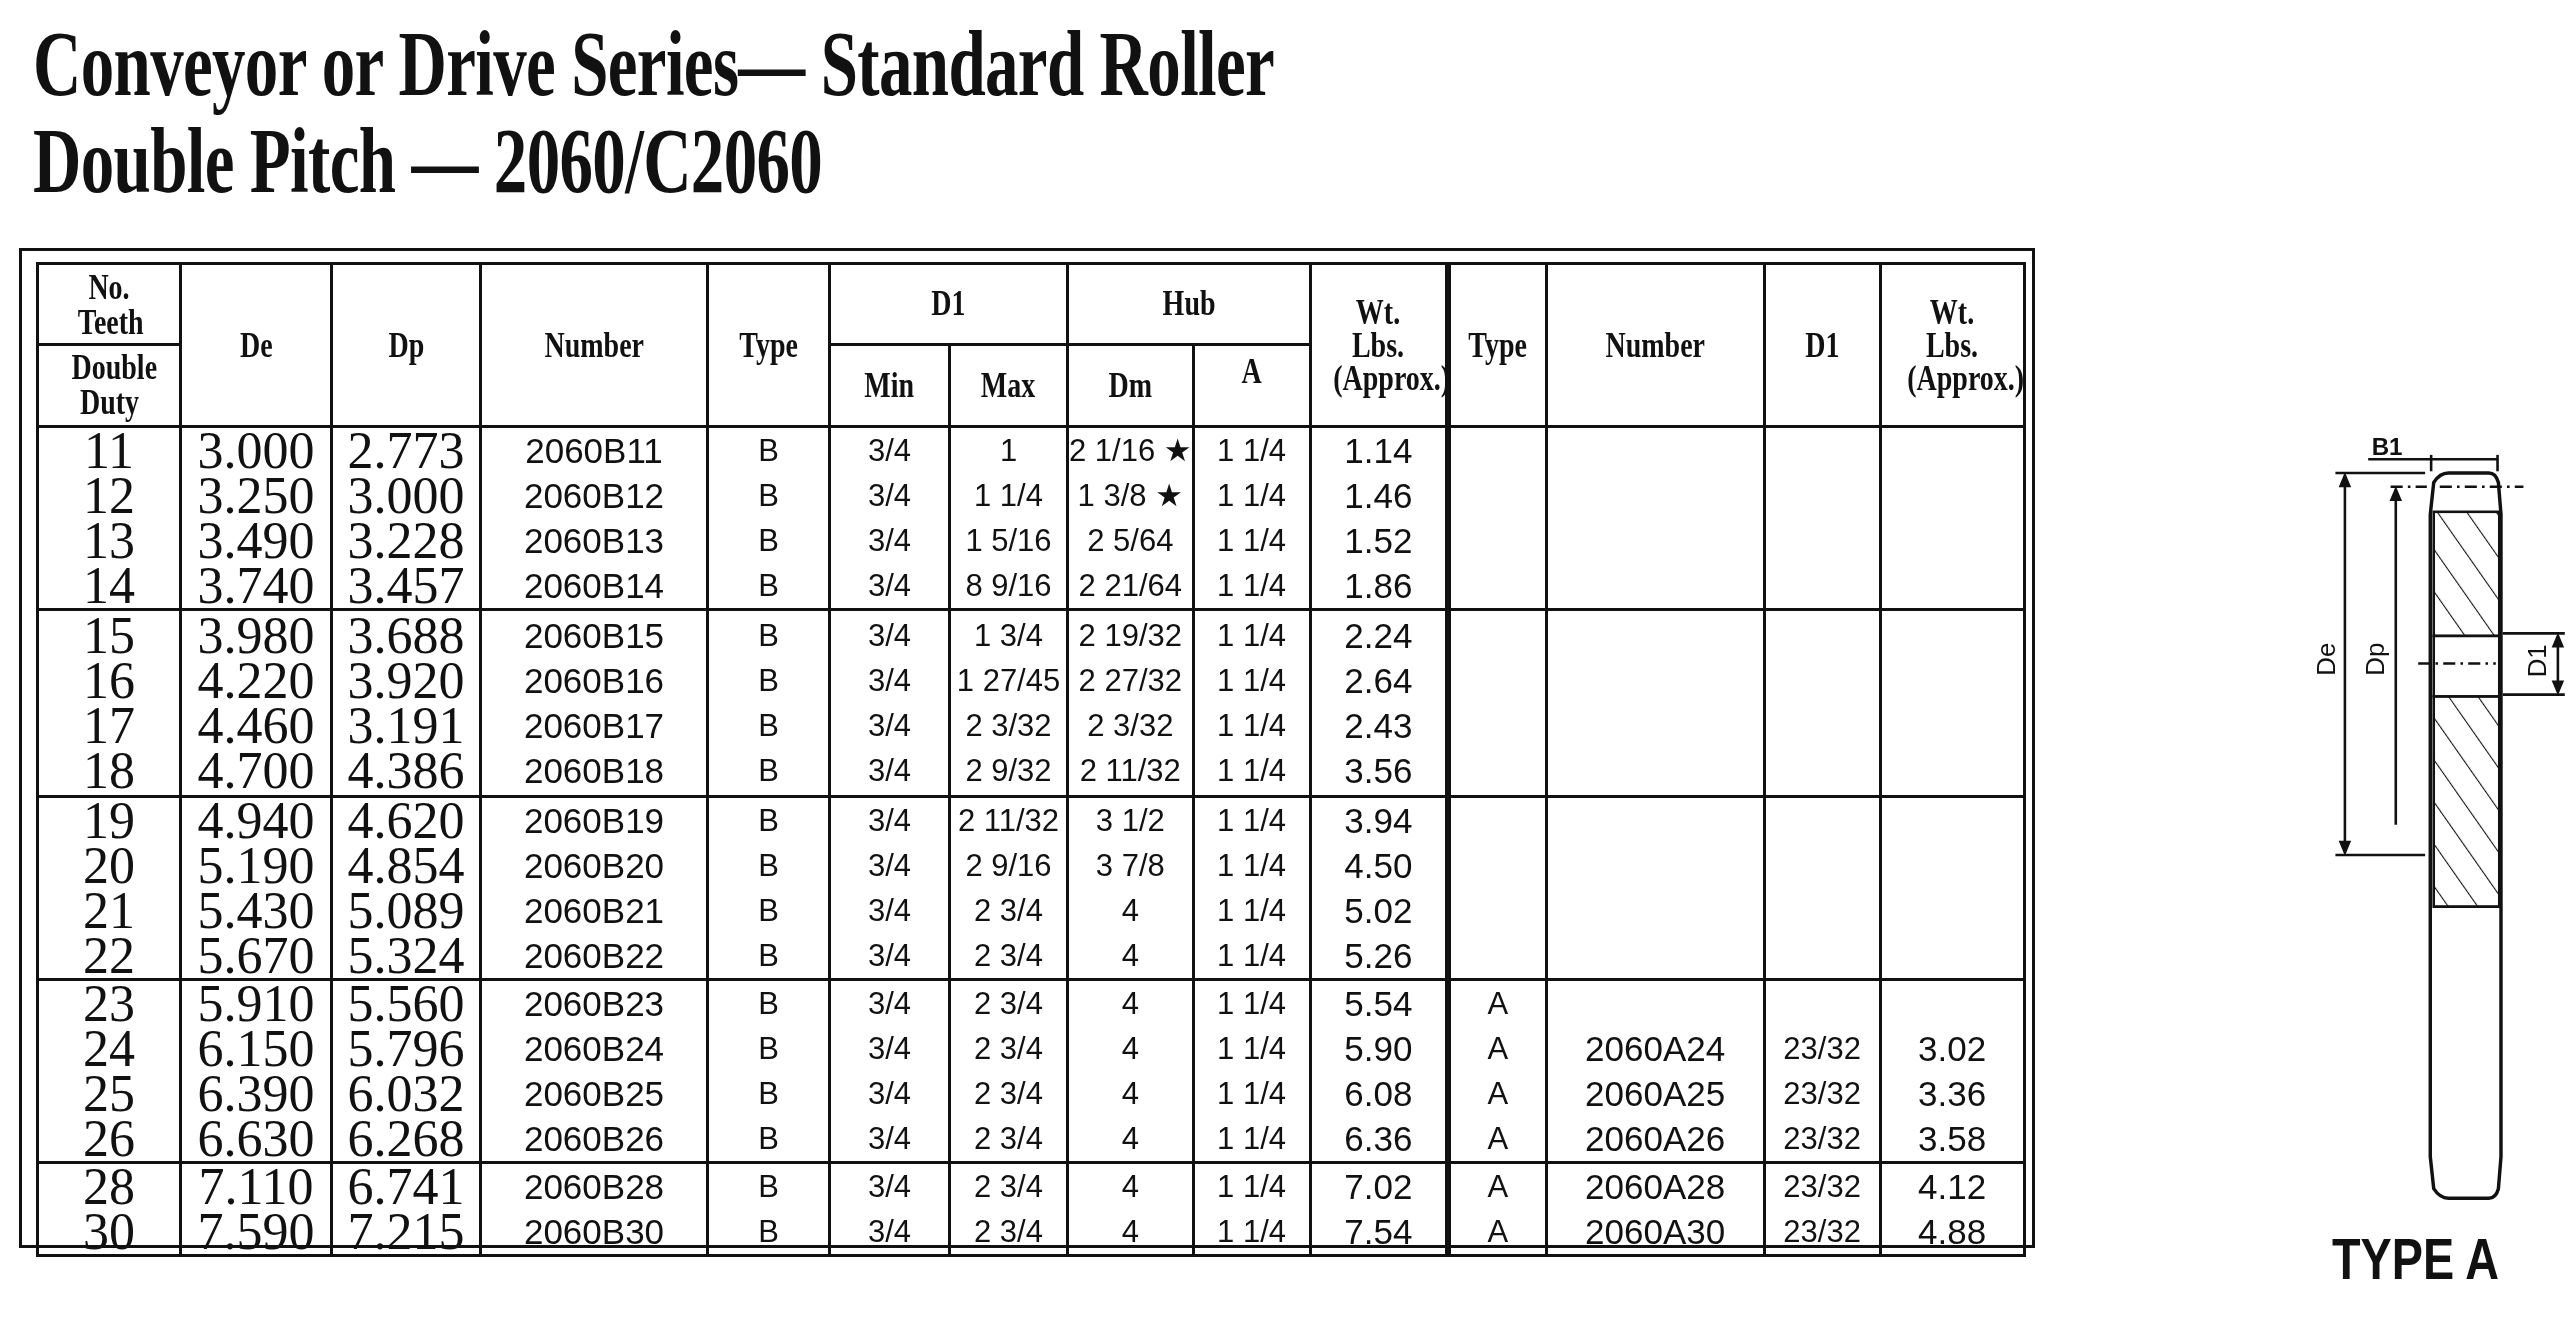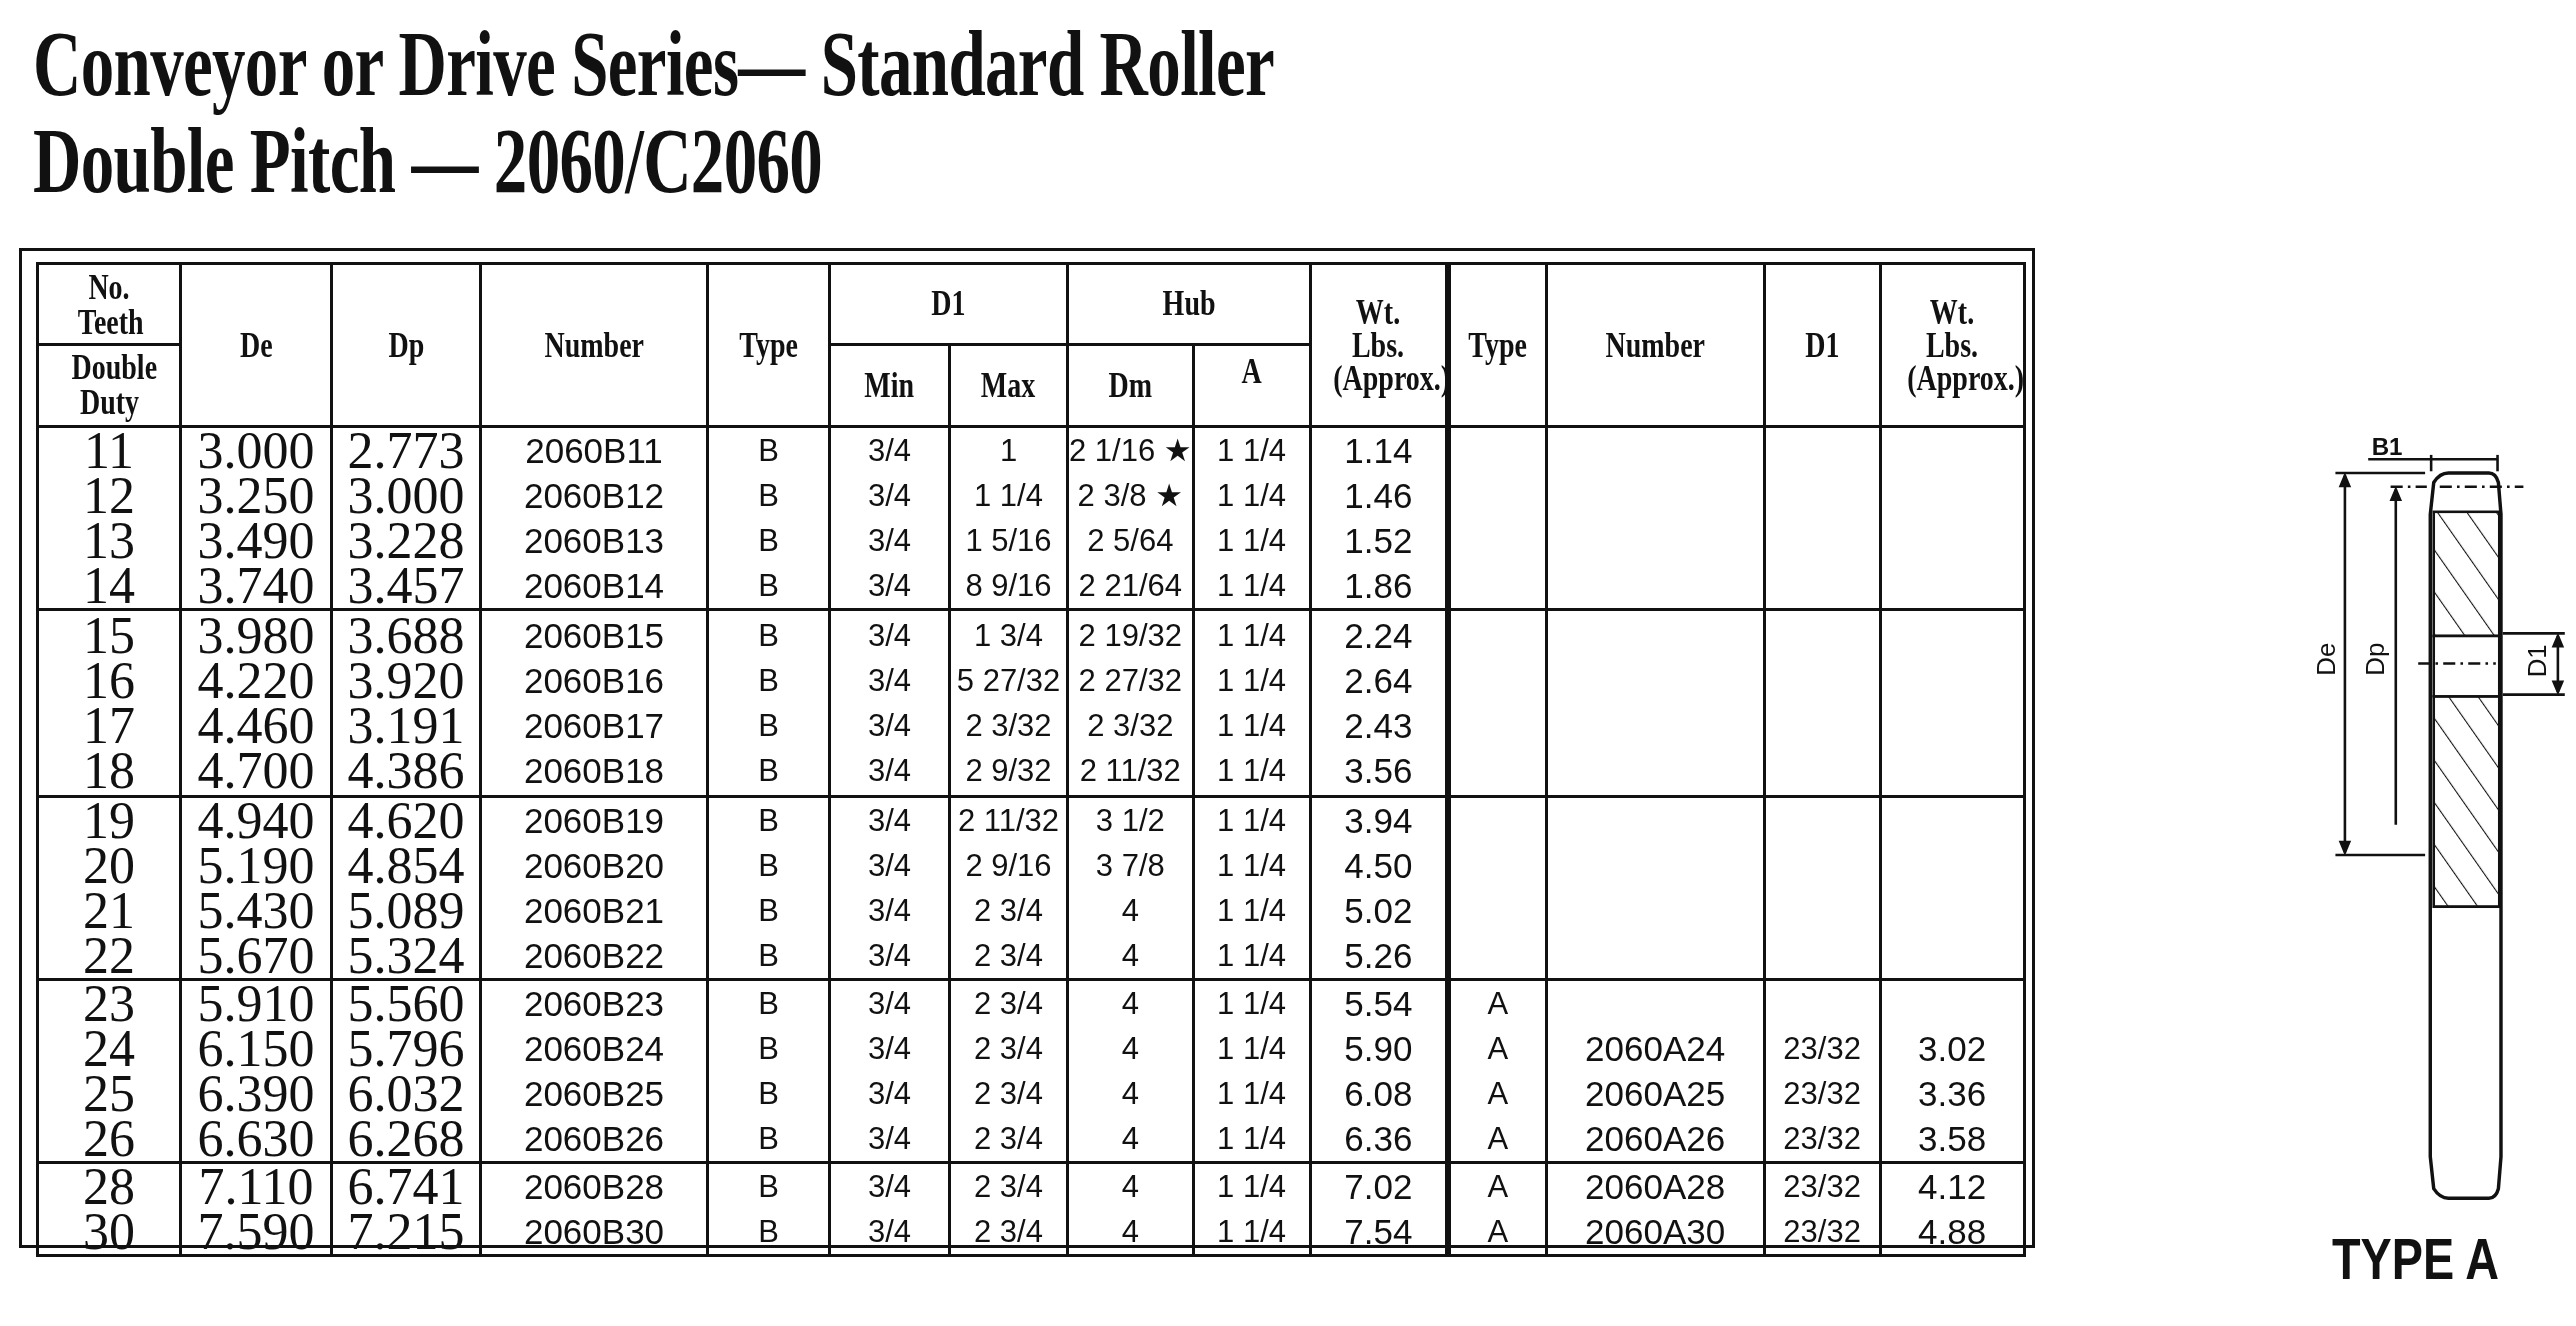--- a/index.html
+++ b/index.html
@@ -123,21 +123,21 @@
           <div>3/4</div>
         </td>
         <td class="small stack">
           <div>1</div>
           <div>1 1/4</div>
           <div>1 5/16</div>
           <div>8 9/16</div>
         </td>
         <td class="small stack">
           <div>2 1/16 ★</div>
-          <div>2 3/8 ★</div>
+          <div>1 3/8 ★</div>
           <div>2 5/64</div>
           <div>2 21/64</div>
         </td>
         <td class="small stack">
           <div>1 1/4</div>
           <div>1 1/4</div>
           <div>1 1/4</div>
           <div>1 1/4</div>
         </td>
         <td class="sansnum thick-right stack">
@@ -203,21 +203,21 @@
           <div>B</div>
         </td>
         <td class="small stack">
           <div>3/4</div>
           <div>3/4</div>
           <div>3/4</div>
           <div>3/4</div>
         </td>
         <td class="small stack">
           <div>1 3/4</div>
-          <div>5 27/32</div>
+          <div>1 27/45</div>
           <div>2 3/32</div>
           <div>2 9/32</div>
         </td>
         <td class="small stack">
           <div>2 19/32</div>
           <div>2 27/32</div>
           <div>2 3/32</div>
           <div>2 11/32</div>
         </td>
         <td class="small stack">

